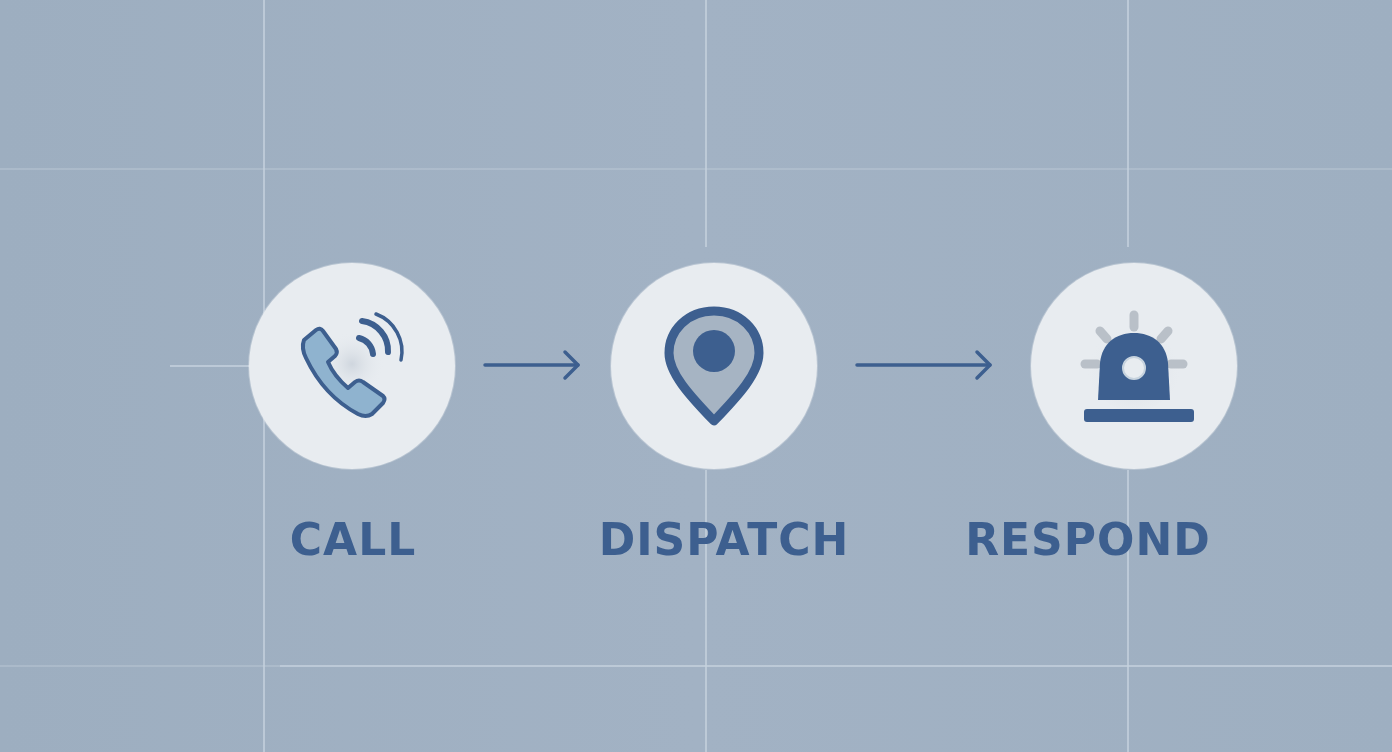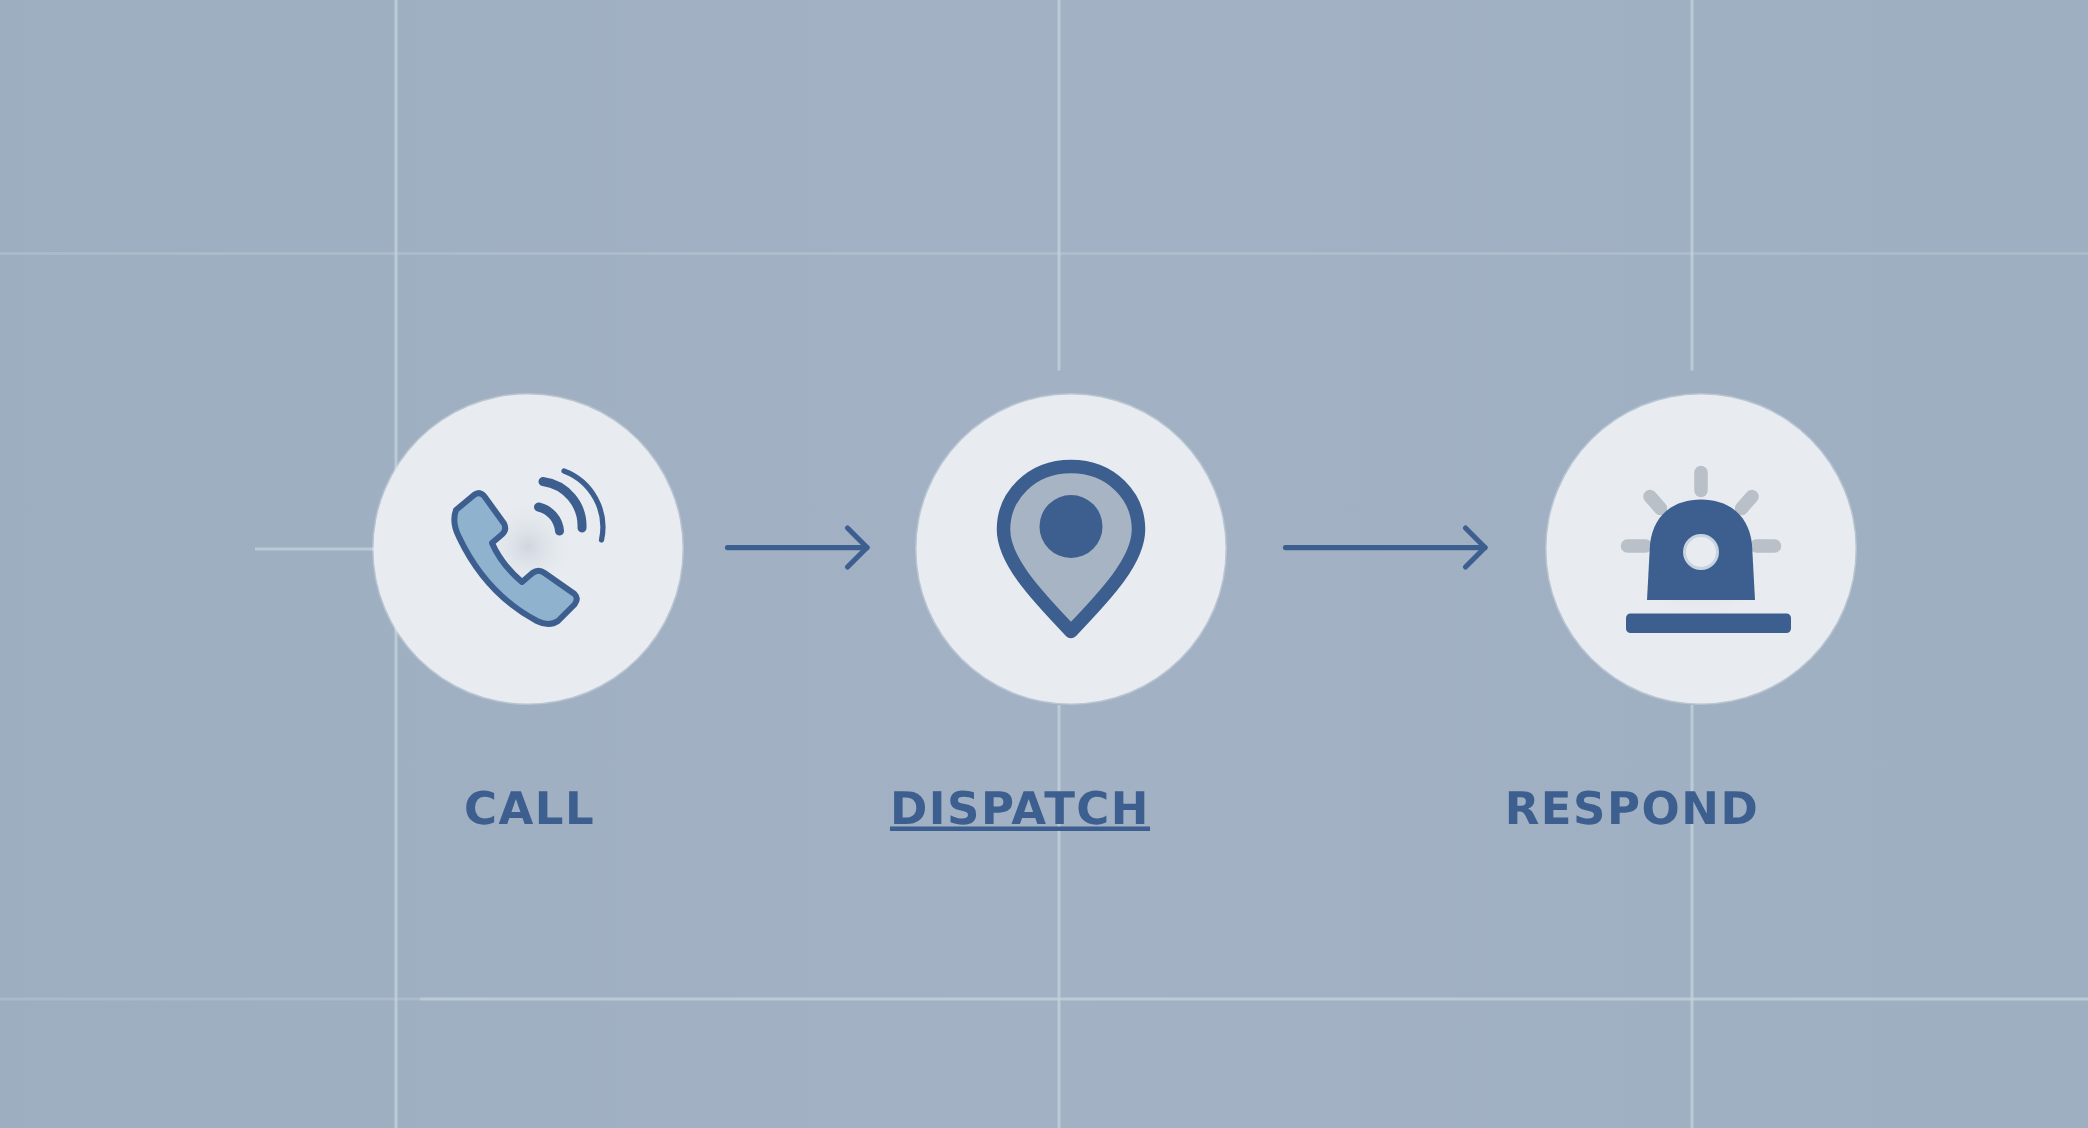--- a/index.html
+++ b/index.html
@@ -27,21 +27,21 @@
       display: flex; align-items: center; justify-content: center;
     }
     .step svg { display: block; }
 
     .arrow { position: absolute; }
 
     .label {
       position: absolute;
       top: 520px;
       font-weight: bold;
-      font-size: 30px;
+      font-size: 44px;
       letter-spacing: 1px;
       color: #3d5f8f;
       text-align: center;
       width: 260px;
       margin-left: -130px;
       line-height: 40px;
     }
   </style>
 </head>
 <body>
@@ -79,21 +79,21 @@
   <line x1="3" y1="17" x2="96" y2="17" stroke="#3d5f8f" stroke-width="3.5" stroke-linecap="round"></line>
   <polyline points="83,4 96,17 83,30" fill="none" stroke="#3d5f8f" stroke-width="3.5" stroke-linecap="round" stroke-linejoin="round"></polyline>
 </svg>
 
 <div class="step" style="left:611px; top:263px;">
   <svg width="110" height="130" viewBox="0 0 110 130">
     <path d="M55 10 C28 10 10 30 10 52 C10 72 30 94 55 120 C80 94 100 72 100 52 C100 30 82 10 55 10 Z" fill="#a6b4c3" stroke="#3d5f8f" stroke-width="9" stroke-linejoin="round"></path>
     <circle cx="55" cy="50" r="21" fill="#3d5f8f"></circle>
   </svg>
 </div>
-<div class="label" style="left:680px;text-decoration:underline;">DISPATCH</div>
+<div class="label" style="left:724px;">DISPATCH</div>
 
 <svg class="arrow" style="left:854px; top:348px;" width="142" height="34" viewBox="0 0 142 34">
   <line x1="3" y1="17" x2="136" y2="17" stroke="#3d5f8f" stroke-width="3.5" stroke-linecap="round"></line>
   <polyline points="123,4 136,17 123,30" fill="none" stroke="#3d5f8f" stroke-width="3.5" stroke-linecap="round" stroke-linejoin="round"></polyline>
 </svg>
 
 <div class="step" style="left:1031px; top:263px;">
   <svg width="130" height="130" viewBox="0 0 130 130">
     <defs>
       <radialGradient id="sglow" cx="0.5" cy="0.6" r="0.5">

